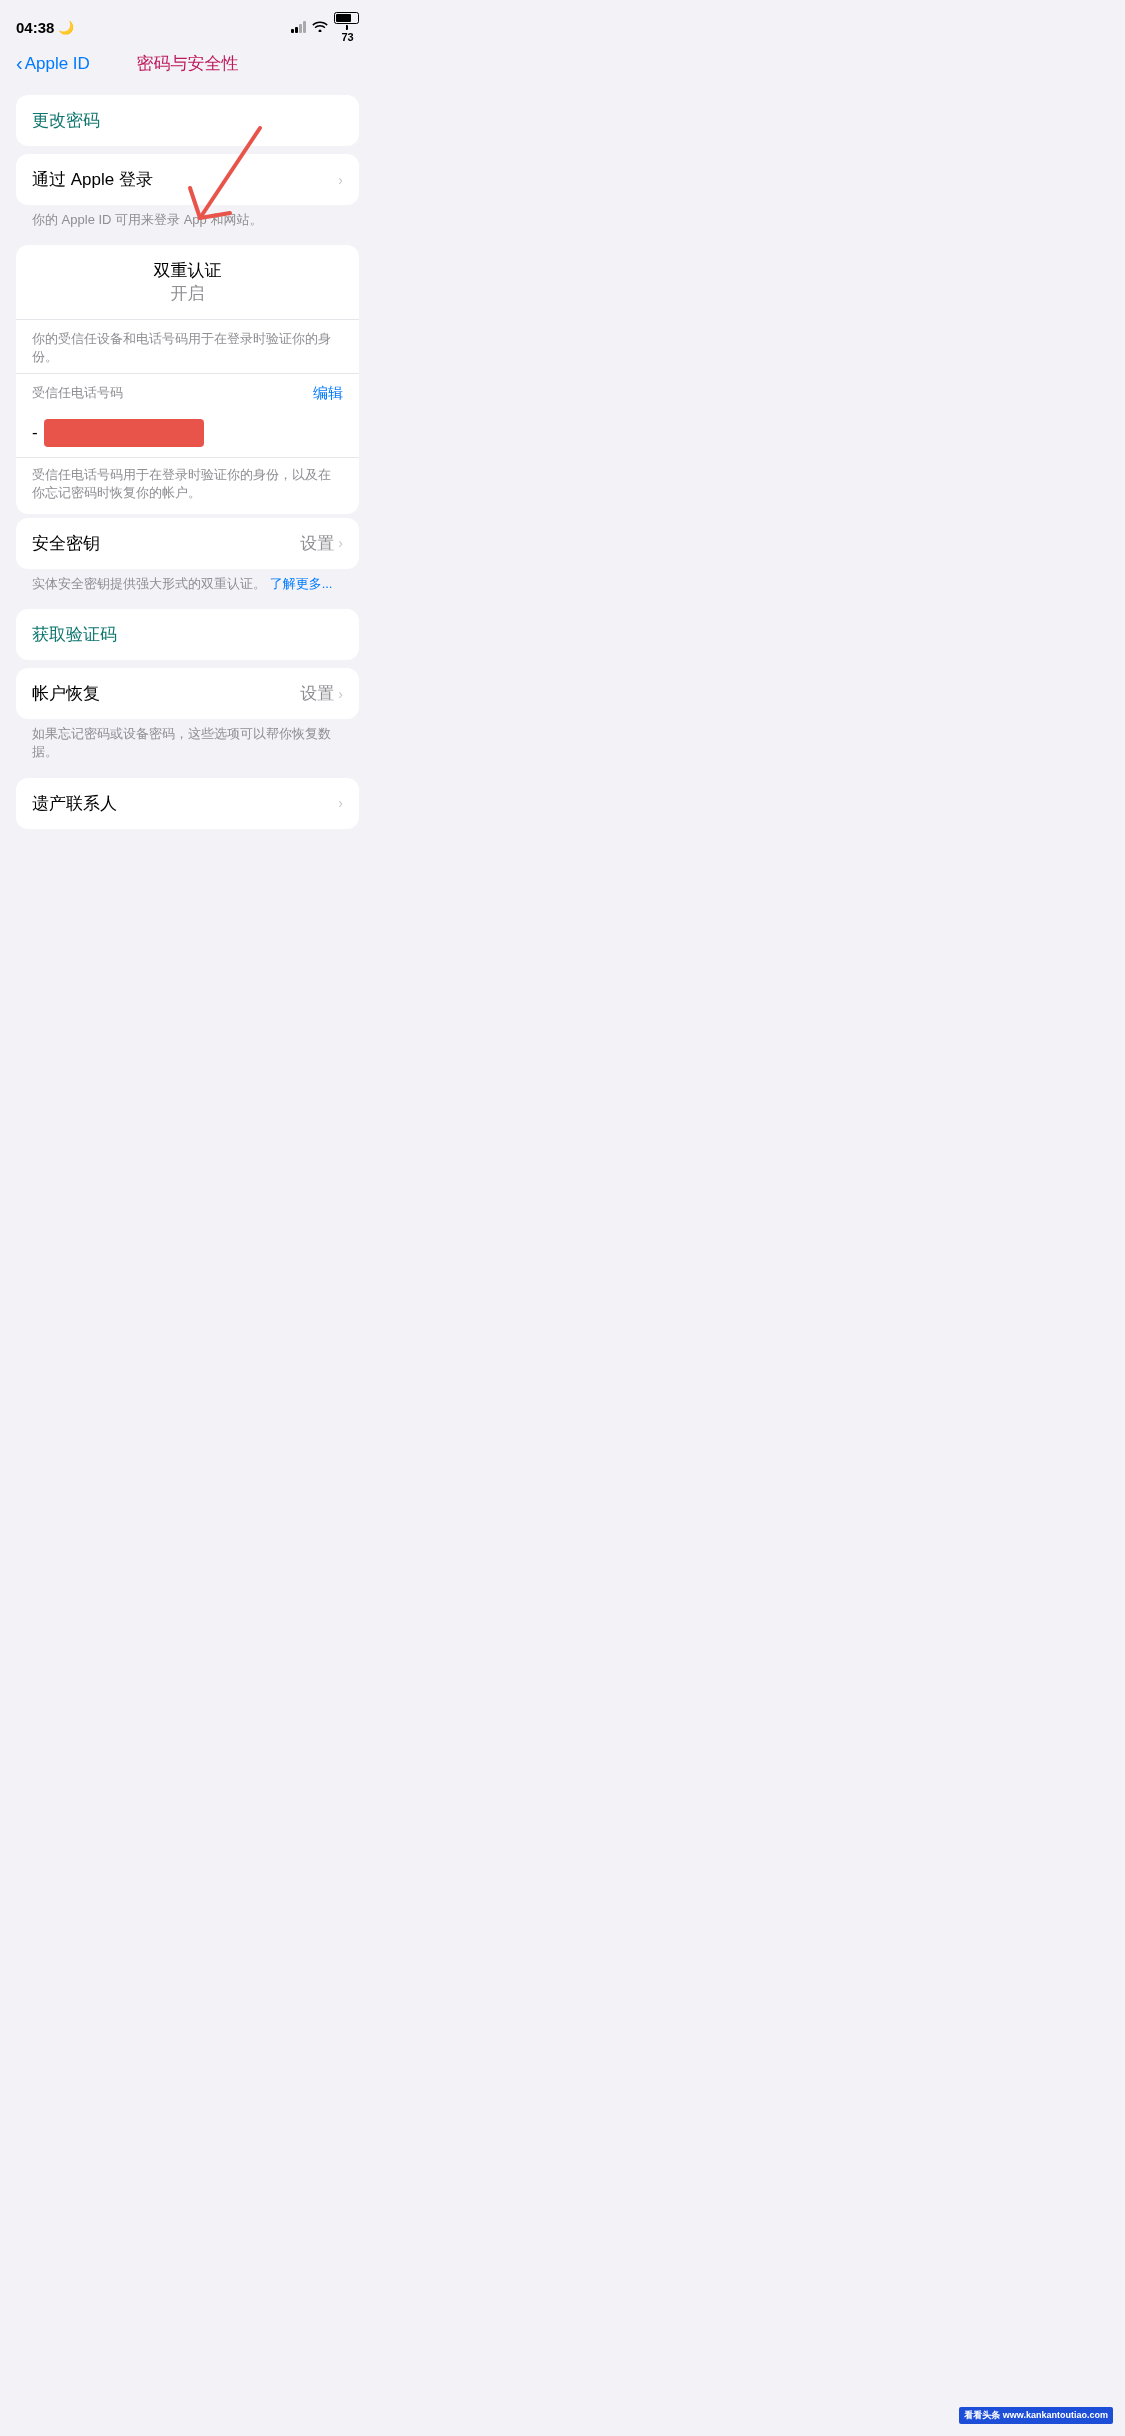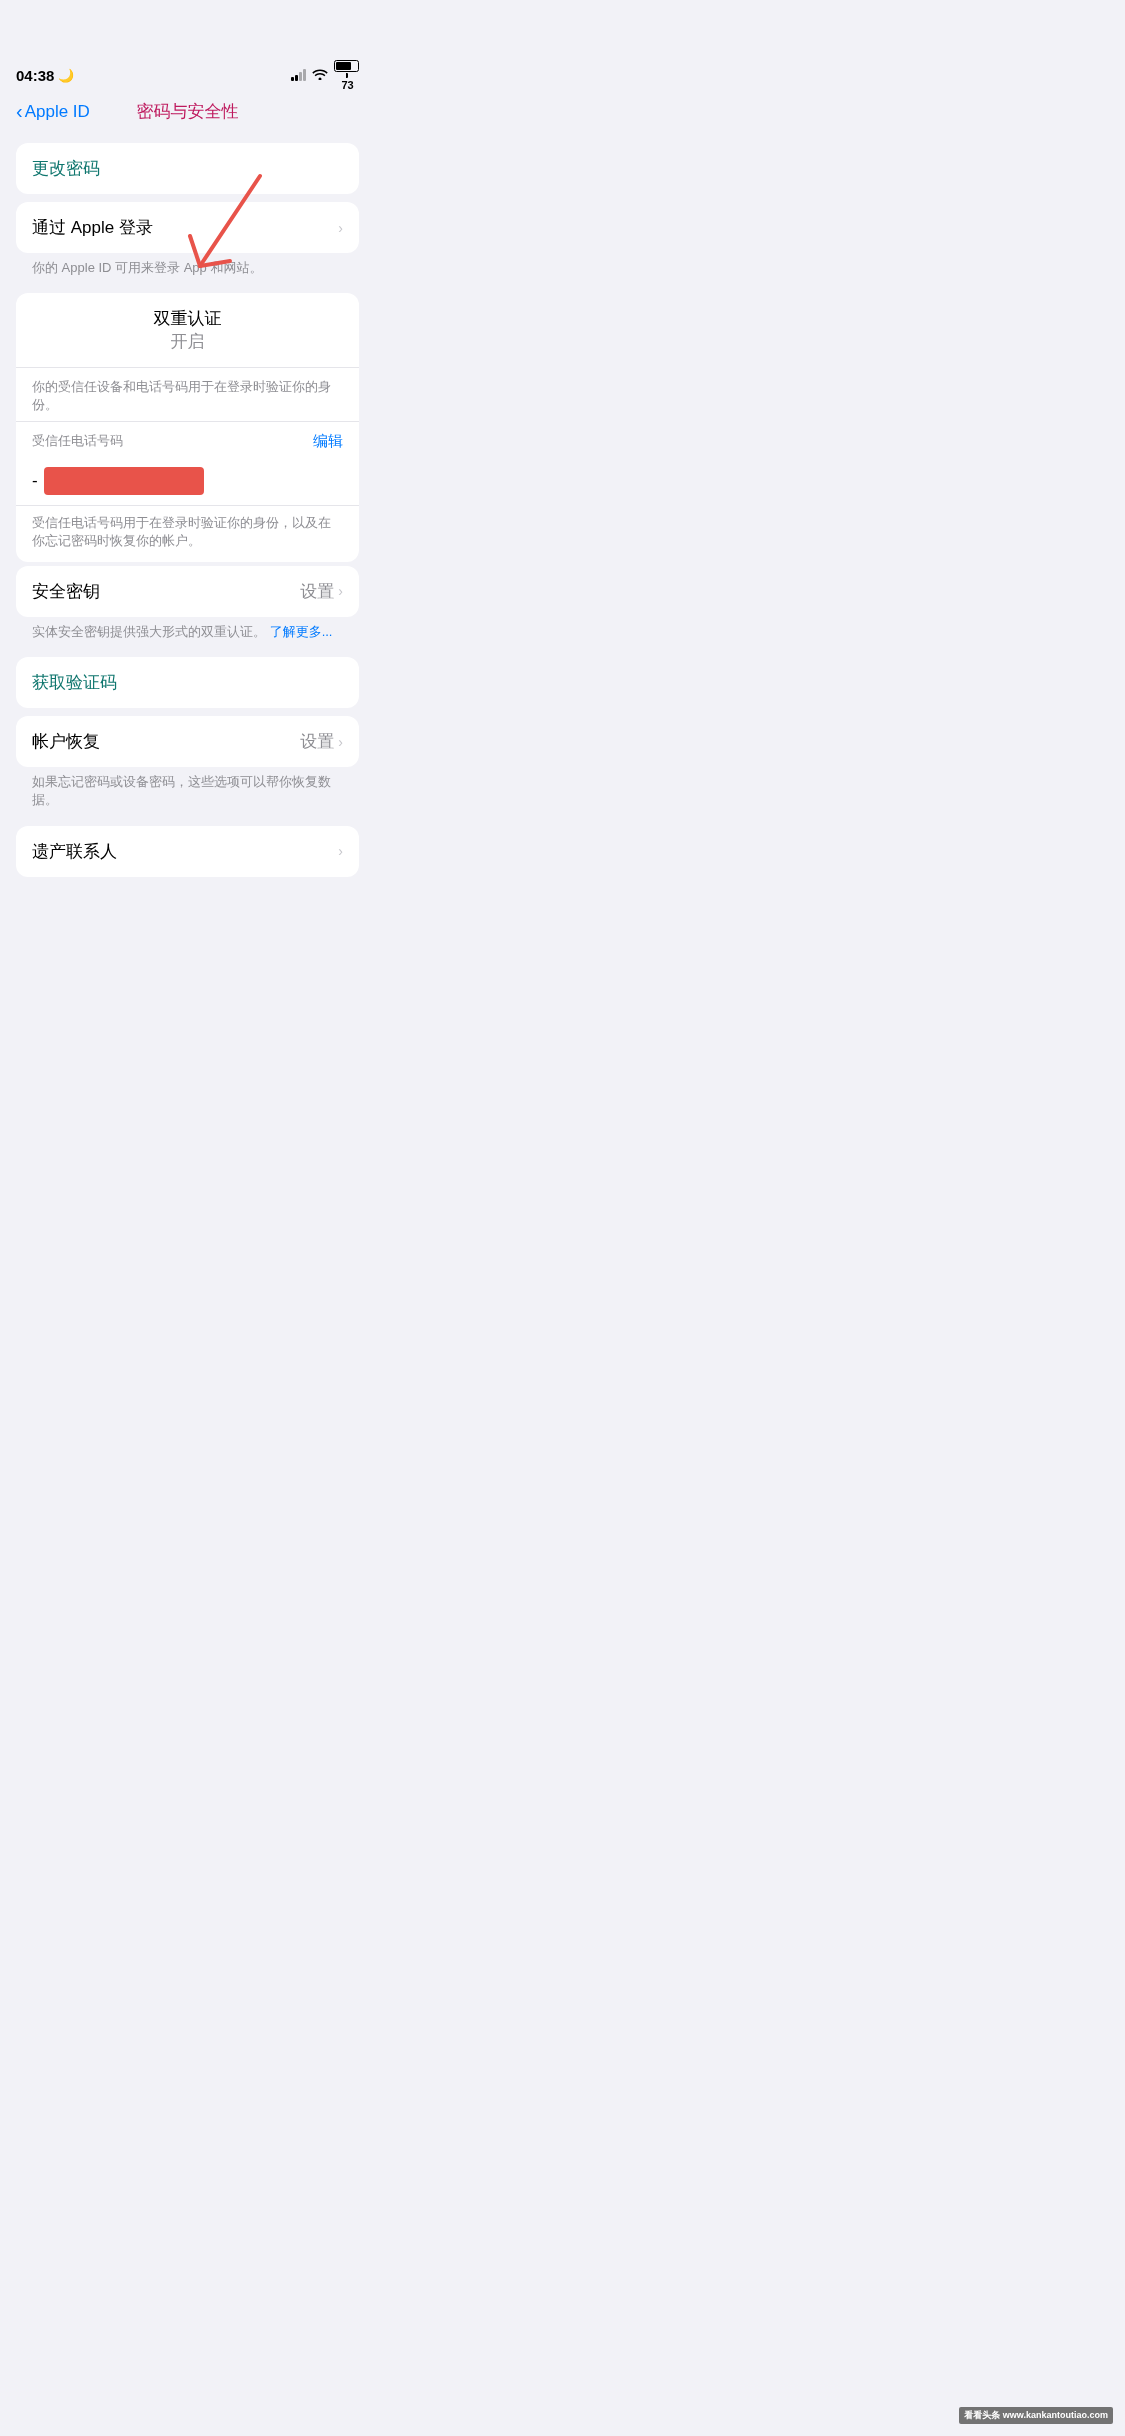--- a/index.html
+++ b/index.html
@@ -15,21 +15,20 @@
     }
 
     
     .status-bar {
       display: flex;
       justify-content: space-between;
       align-items: center;
       padding: 14px 16px 4px;
       height: 44px;
       background: #f2f2f7;
-      margin-top: 48px;
     }
     .status-time {
       font-size: 15px;
       font-weight: 600;
       color: #000;
       display: flex;
       align-items: center;
       gap: 4px;
     }
     .moon-icon {
@@ -266,21 +265,21 @@
     .arrow-svg {
       width: 120px;
       height: 130px;
     }
 
     
     .watermark {
       position: fixed;
       bottom: 12px;
       right: 12px;
-      background: #737373;
+      background: #1d4ed8;
       color: #fff;
       font-size: 9px;
       padding: 2px 5px;
       border-radius: 2px;
       font-weight: 600;
       z-index: 999;
     }
 
     .page-wrapper {
       position: relative;

